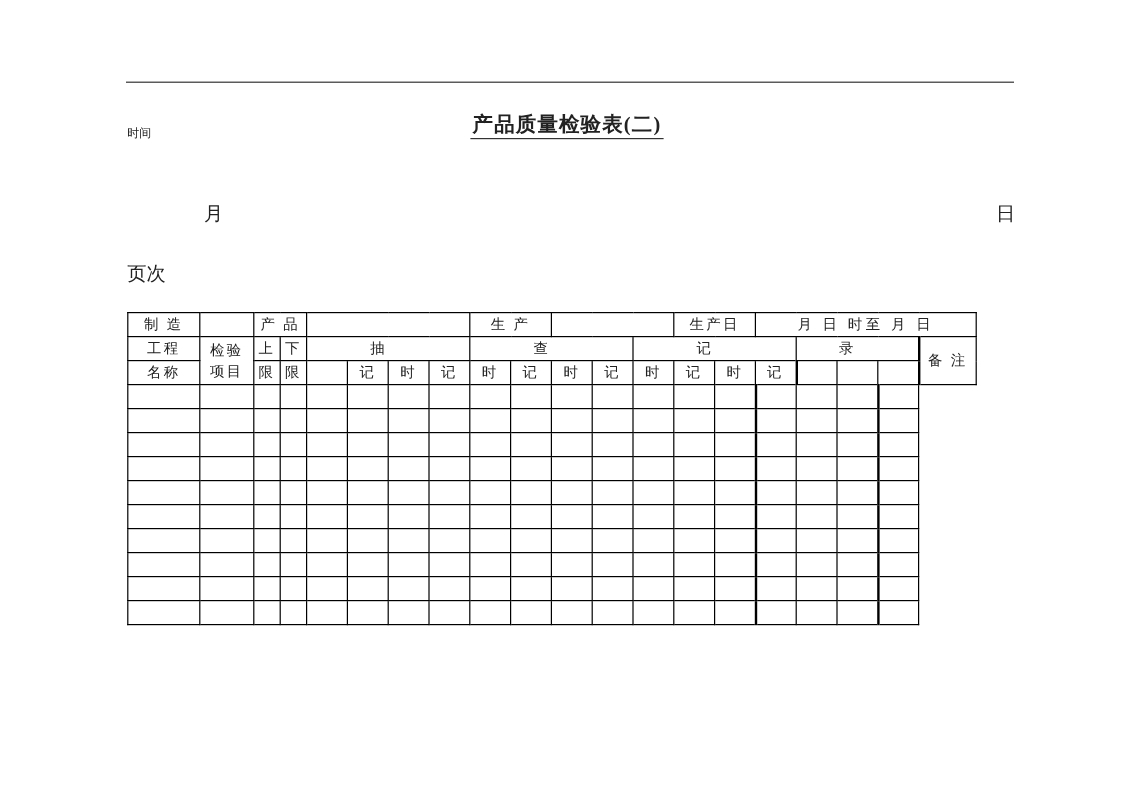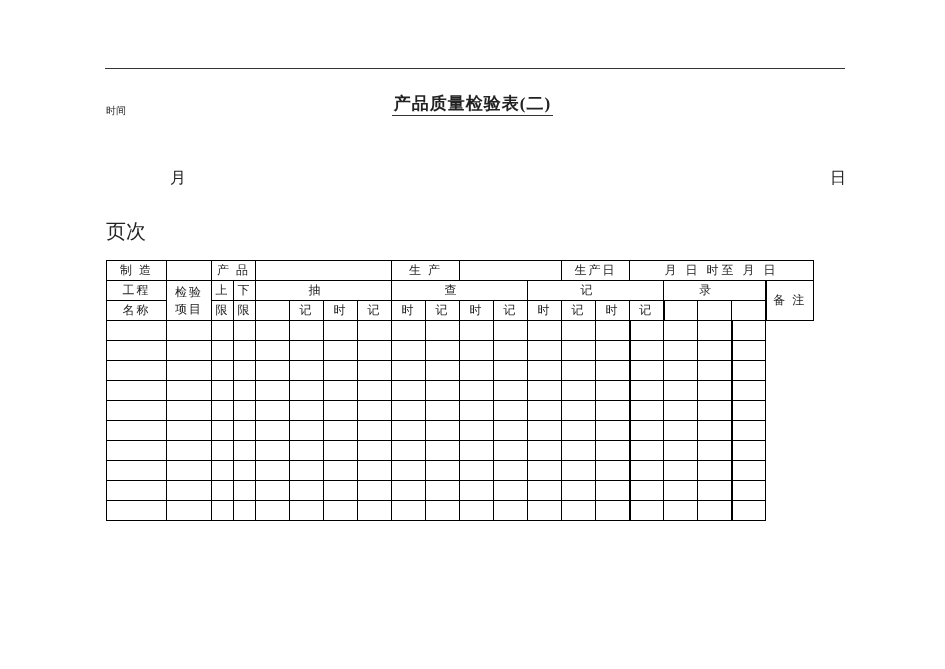--- a/index.html
+++ b/index.html
@@ -4,21 +4,21 @@
   <style>
     * { margin:0; padding:0; box-sizing:border-box; }
     html,body { width:945px; height:669px; background:#fff; font-family:"SimSun","宋体",serif; color:#222; }
     .page { width:945px; height:669px; position:relative; }
     .top-rule { position:absolute; left:105px; top:68px; width:740px; border-top:1px solid #333; }
     .title { position:absolute; left:0; width:945px; top:92px; text-align:center; font-size:17px; font-weight:bold; letter-spacing:1px; }
     .title span { border-bottom:1px solid #333; padding:0 2px 2px 2px; }
     .time-lbl { position:absolute; left:106px; top:104px; font-size:10px; }
     .month-lbl { position:absolute; left:170px; top:168px; font-size:16px; }
     .day-lbl   { position:absolute; left:830px; top:168px; font-size:16px; }
-    .page-lbl  { position:absolute; left:106px; top:218px; font-size:20px; }
+    .page-lbl  { position:absolute; left:106px; top:218px; font-size:16px; }
     table.tbl { position:absolute; left:106px; top:260px; border-collapse:collapse; }
     table.tbl td { border:1px solid #000; height:20px; font-size:12px; text-align:center; vertical-align:middle; padding:0 2px; letter-spacing:2px; white-space:nowrap; }
     table.tbl td.spaced { letter-spacing:18px; }
     .w-gc { width:60px; } 
     .w-jy { width:45px; } 
     .w-sx { width:22px; } 
     .w-xx { width:22px; } 
     .w-n  { width:34px; } 
     .w-bz { width:48px;margin-top:36px; } 
     .bold-r { border-right:2px solid #000 !important; }

